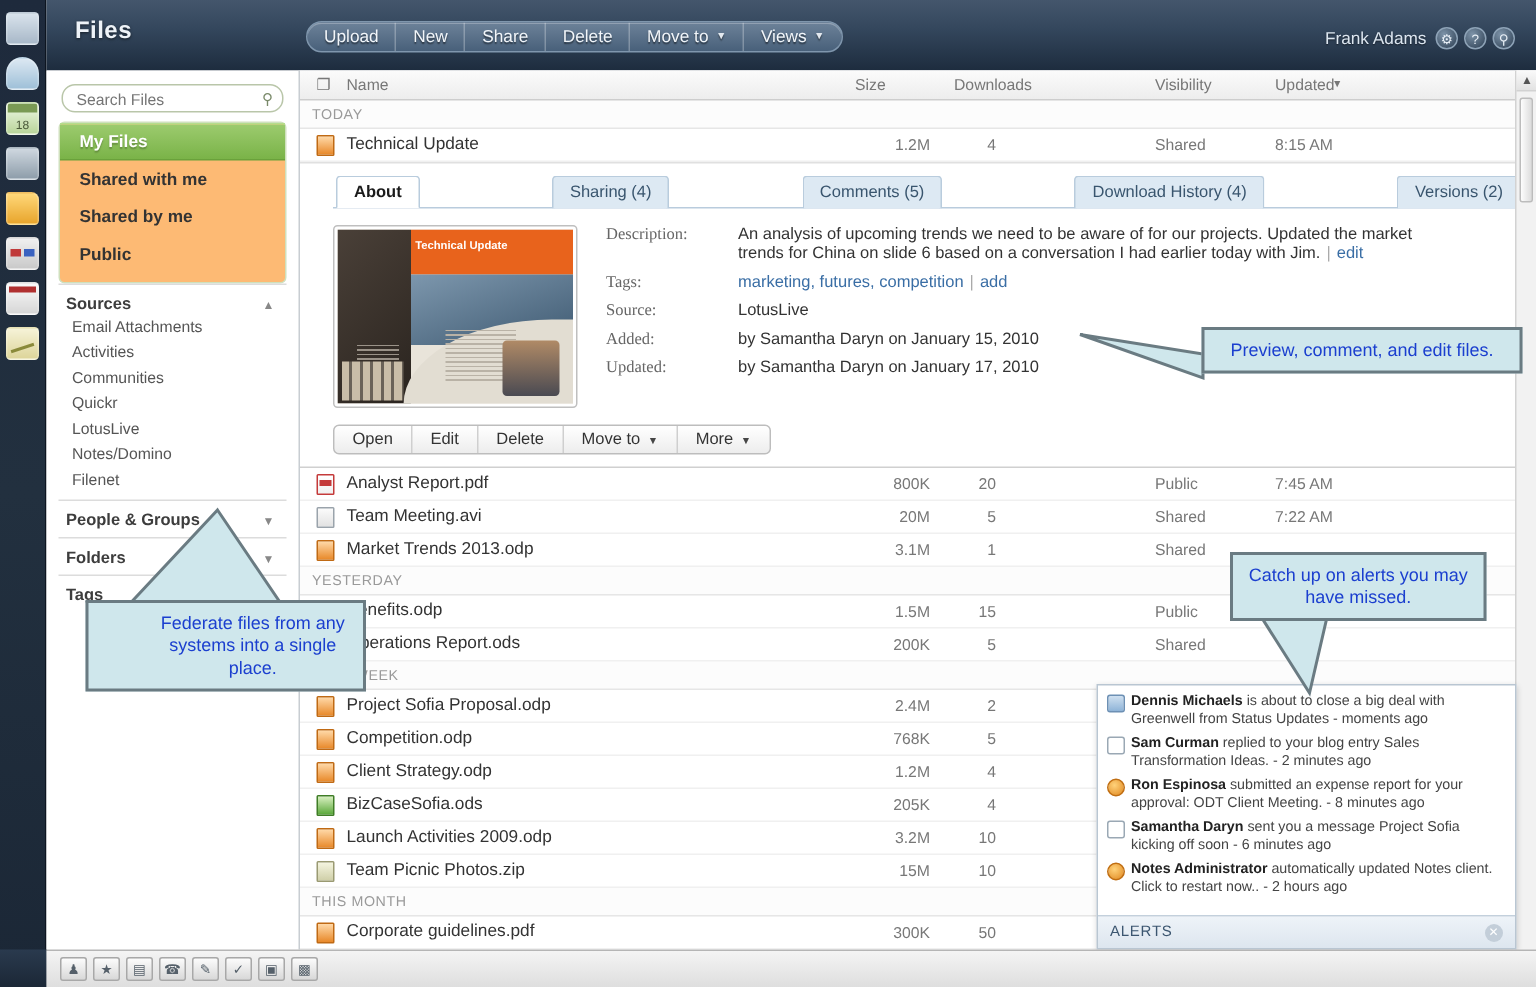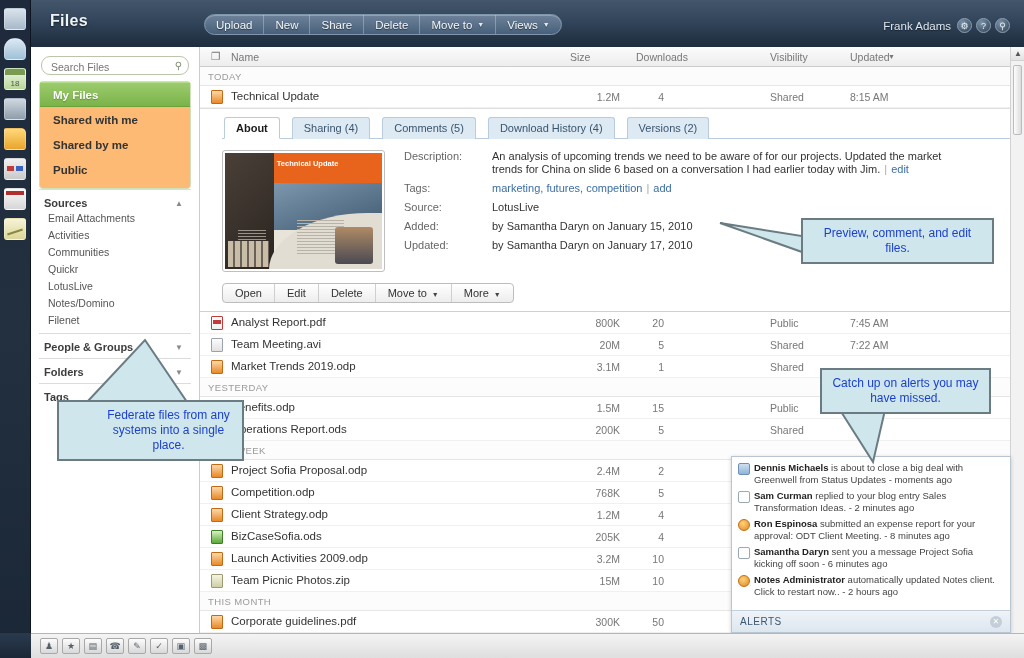--- a/index.html
+++ b/index.html
@@ -137,21 +137,21 @@
   .fsize{ left:370px; width:50px; text-align:right;}
   .fdl{ left:440px; width:24px; text-align:right;}
   .fvis{ left:570px; }
   .fupd{ left:650px; }
 
   
   #detail {
     border-top:1px solid #e0e0e0; border-bottom:1px solid #d0d0d0;
     background:#fff; padding:8px 10px 8px 22px; position:relative;
   }
-  #tabs { display:flex; gap:12px; border-bottom:1px solid #b9ccdd; padding-left:2px;}
+  #tabs { display:flex; gap:12px; border-bottom:1px solid #b9ccdd; padding-left:2px;justify-content:space-between;}
   .tab {
     font-size:11px; padding:4px 11px 4px 11px; cursor:pointer;
     border:1px solid #b9ccdd; border-bottom:none; border-radius:3px 3px 0 0;
     background:#dde9f3; color:#39556e; margin-bottom:-1px;
   }
   .tab.active { background:#fff; color:#1a1a1a; font-weight:bold; border-bottom:1px solid #fff;}
   #detailBody { display:flex; margin-top:11px; }
   #thumbWrap {
     width:163px; height:122px; border:1px solid #bfbfbf; border-radius:3px;
     background:#fff; padding:2px; flex:none; position:relative; overflow:hidden;
@@ -169,21 +169,21 @@
   .th-lines{ position:absolute; left:46%; top:58%; width:30%; height:30%;
     background:repeating-linear-gradient(#b9b2a6 0 1px, transparent 1px 3px);}
   .th-lines2{ position:absolute; left:8%; top:66%; width:18%; height:26%;
     background:repeating-linear-gradient(#9a9288 0 1px, transparent 1px 3px);}
   .th-face{ position:absolute; right:6%; bottom:4%; width:24%; height:32%;
     background:linear-gradient(#b08a66,#4a4a52); border-radius:3px;}
   .th-cols{ position:absolute; left:2%; bottom:2%; width:26%; height:22%;
     background:repeating-linear-gradient(90deg,#c9bda8 0 5px,#6a6258 5px 7px);}
   #meta { margin-left:19px; flex:1; font-size:11px; color:#333; }
   .mrow { display:flex; margin-bottom:6px; line-height:13px;}
-  .mlab { width:88px; color:#666; flex:none;}
+  .mlab { width:88px; color:#666; flex:none;font-family:Liberation Serif, serif;}
   .mval { flex:1; max-width:470px;}
   .lnk { color:#3a6ea5; cursor:pointer;}
   .lnk-sep{ color:#aaa; margin:0 4px;}
   #actions { display:flex; margin-top:11px; border:1px solid #bdbdbd;
     border-radius:4px; width:fit-content; overflow:hidden;
     background:linear-gradient(#ffffff,#ededed);}
   .act {
     font-size:11px; padding:3px 12px; color:#333; cursor:pointer;
     border-right:1px solid #cfcfcf;
   }
@@ -221,21 +221,21 @@
     background:#c3ced9; color:#fff; font-size:8px; display:flex;
     align-items:center; justify-content:center; cursor:pointer;}
 
   
   .callout {
     position:absolute; background:#cfe7ec; border:2px solid #6a7b82;
     color:#1b3fcf; font-size:12px; text-align:center; line-height:15px;
     padding:6px 8px; z-index:40;
   }
   #co1 { left:57px; top:400px; width:187px;padding-left:44px; }
-  #co2 { left:801px; top:218px; width:193px; }
+  #co2 { left:801px; top:218px; width:214px; }
   #co3 { left:820px; top:368px; width:171px; }
   .co-svg { position:absolute; z-index:39; overflow:visible;}
 
   
   #taskbar {
     position:absolute; left:31px; bottom:0; width:993px; height:25px;
     background:linear-gradient(#f4f4f4,#dedede); border-top:1px solid #b5b5b5;
     display:flex; align-items:center; padding-left:9px; gap:4px;
   }
   .task-ico {
@@ -422,21 +422,21 @@
       <div class="frow">
         <span class="fico ic-avi"></span>
         <span class="c fname">Team Meeting.avi</span>
         <span class="c fsize meta">20M</span>
         <span class="c fdl meta">5</span>
         <span class="c fvis meta">Shared</span>
         <span class="c fupd meta">7:22 AM</span>
       </div>
       <div class="frow">
         <span class="fico ic-odp"></span>
-        <span class="c fname">Market Trends 2019.odp</span>
+        <span class="c fname">Market Trends 2013.odp</span>
         <span class="c fsize meta">3.1M</span>
         <span class="c fdl meta">1</span>
         <span class="c fvis meta">Shared</span>
         <span class="c fupd meta"></span>
       </div>
       <div class="rowgroup">YESTERDAY</div>
       <div class="frow">
         <span class="fico ic-odp"></span>
         <span class="c fname">Benefits.odp</span>
         <span class="c fsize meta">1.5M</span>

